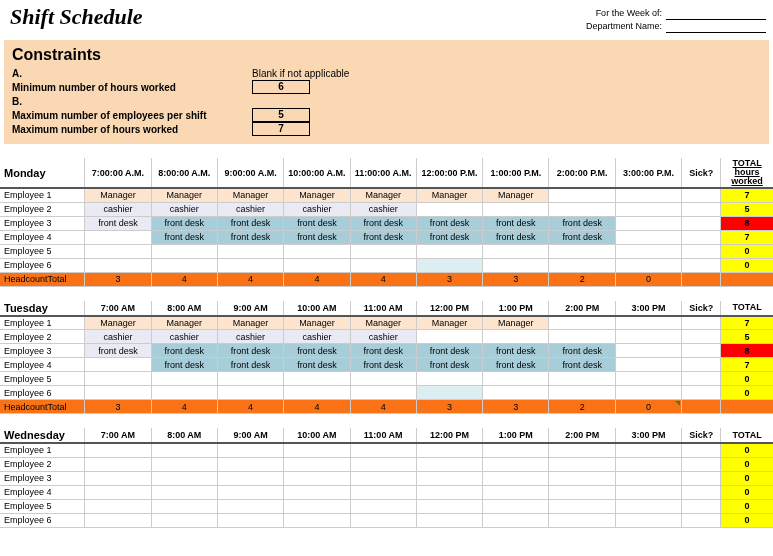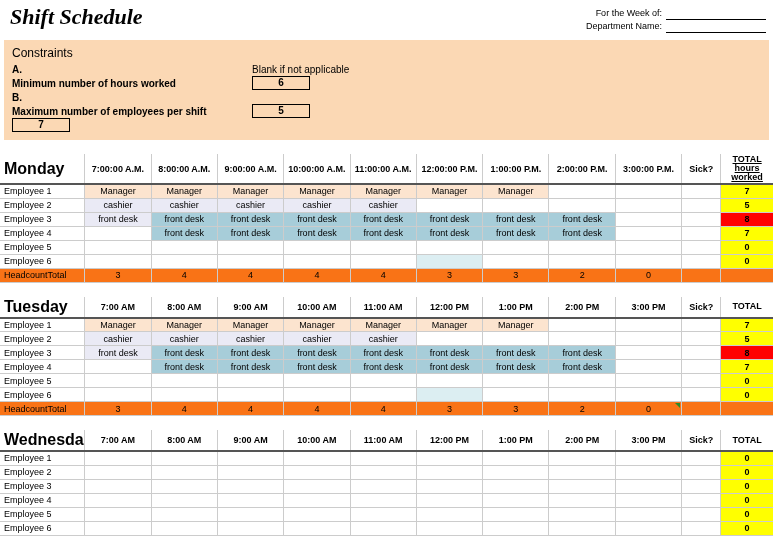--- a/index.html
+++ b/index.html
@@ -35,22 +35,22 @@
     width: 100px;
     height: 12px;
   }
   .constraints {
     background: #fbd8b4;
     margin: 4px;
     padding: 6px 8px 8px 8px;
   }
   .constraints h3 {
     margin: 0 0 2px 0;
-    font-size: 12px;
-    font-weight: normal;
+    font-size: 16px;
+    font-weight: bold;
   }
   .con-row { display: flex; align-items: center; height: 14px;}
   .con-label { width: 240px; font-size: 10px; }
   .con-label.bold { font-weight: bold; }
   .con-val {
     width: 58px;
     text-align: center;
     border: 1px solid #000;
     font-weight: bold;
     background: #fbd8b4;
@@ -64,21 +64,21 @@
     font-size: 9px;
     text-align: center;
     padding: 1px 0;
     height: 14px;
     overflow: hidden;
     white-space: nowrap;
   }
   .sched .dayname {
     text-align: left;
     font-weight: bold;
-    font-size: 16px;
+    font-size: 11px;
     padding-left: 4px;
     border-left: none;
     border-top: none;
   }
   .sched .rowlabel {
     text-align: left;
     padding-left: 4px;
     border-left: none;
   }
   .sched .timeh { font-size: 9px; border-top:none; }
@@ -134,20 +134,21 @@
       <div class="con-val">6</div>
     </div>
   <div class="con-row">
       <div class="con-label bold">B.</div>
     </div>
   <div class="con-row">
       <div class="con-label bold">Maximum number of employees per shift</div>
       <div class="con-val">5</div>
     </div>
   <div class="con-row">
+      <div class="con-label bold">Maximum number of hours worked</div>
       <div class="con-val">7</div>
     </div>
 </div>
 
 <div id="tables">
     <table class="sched">
       <colgroup>
         <col class="c-label">
         <col class="c-time">
         <col class="c-time">

